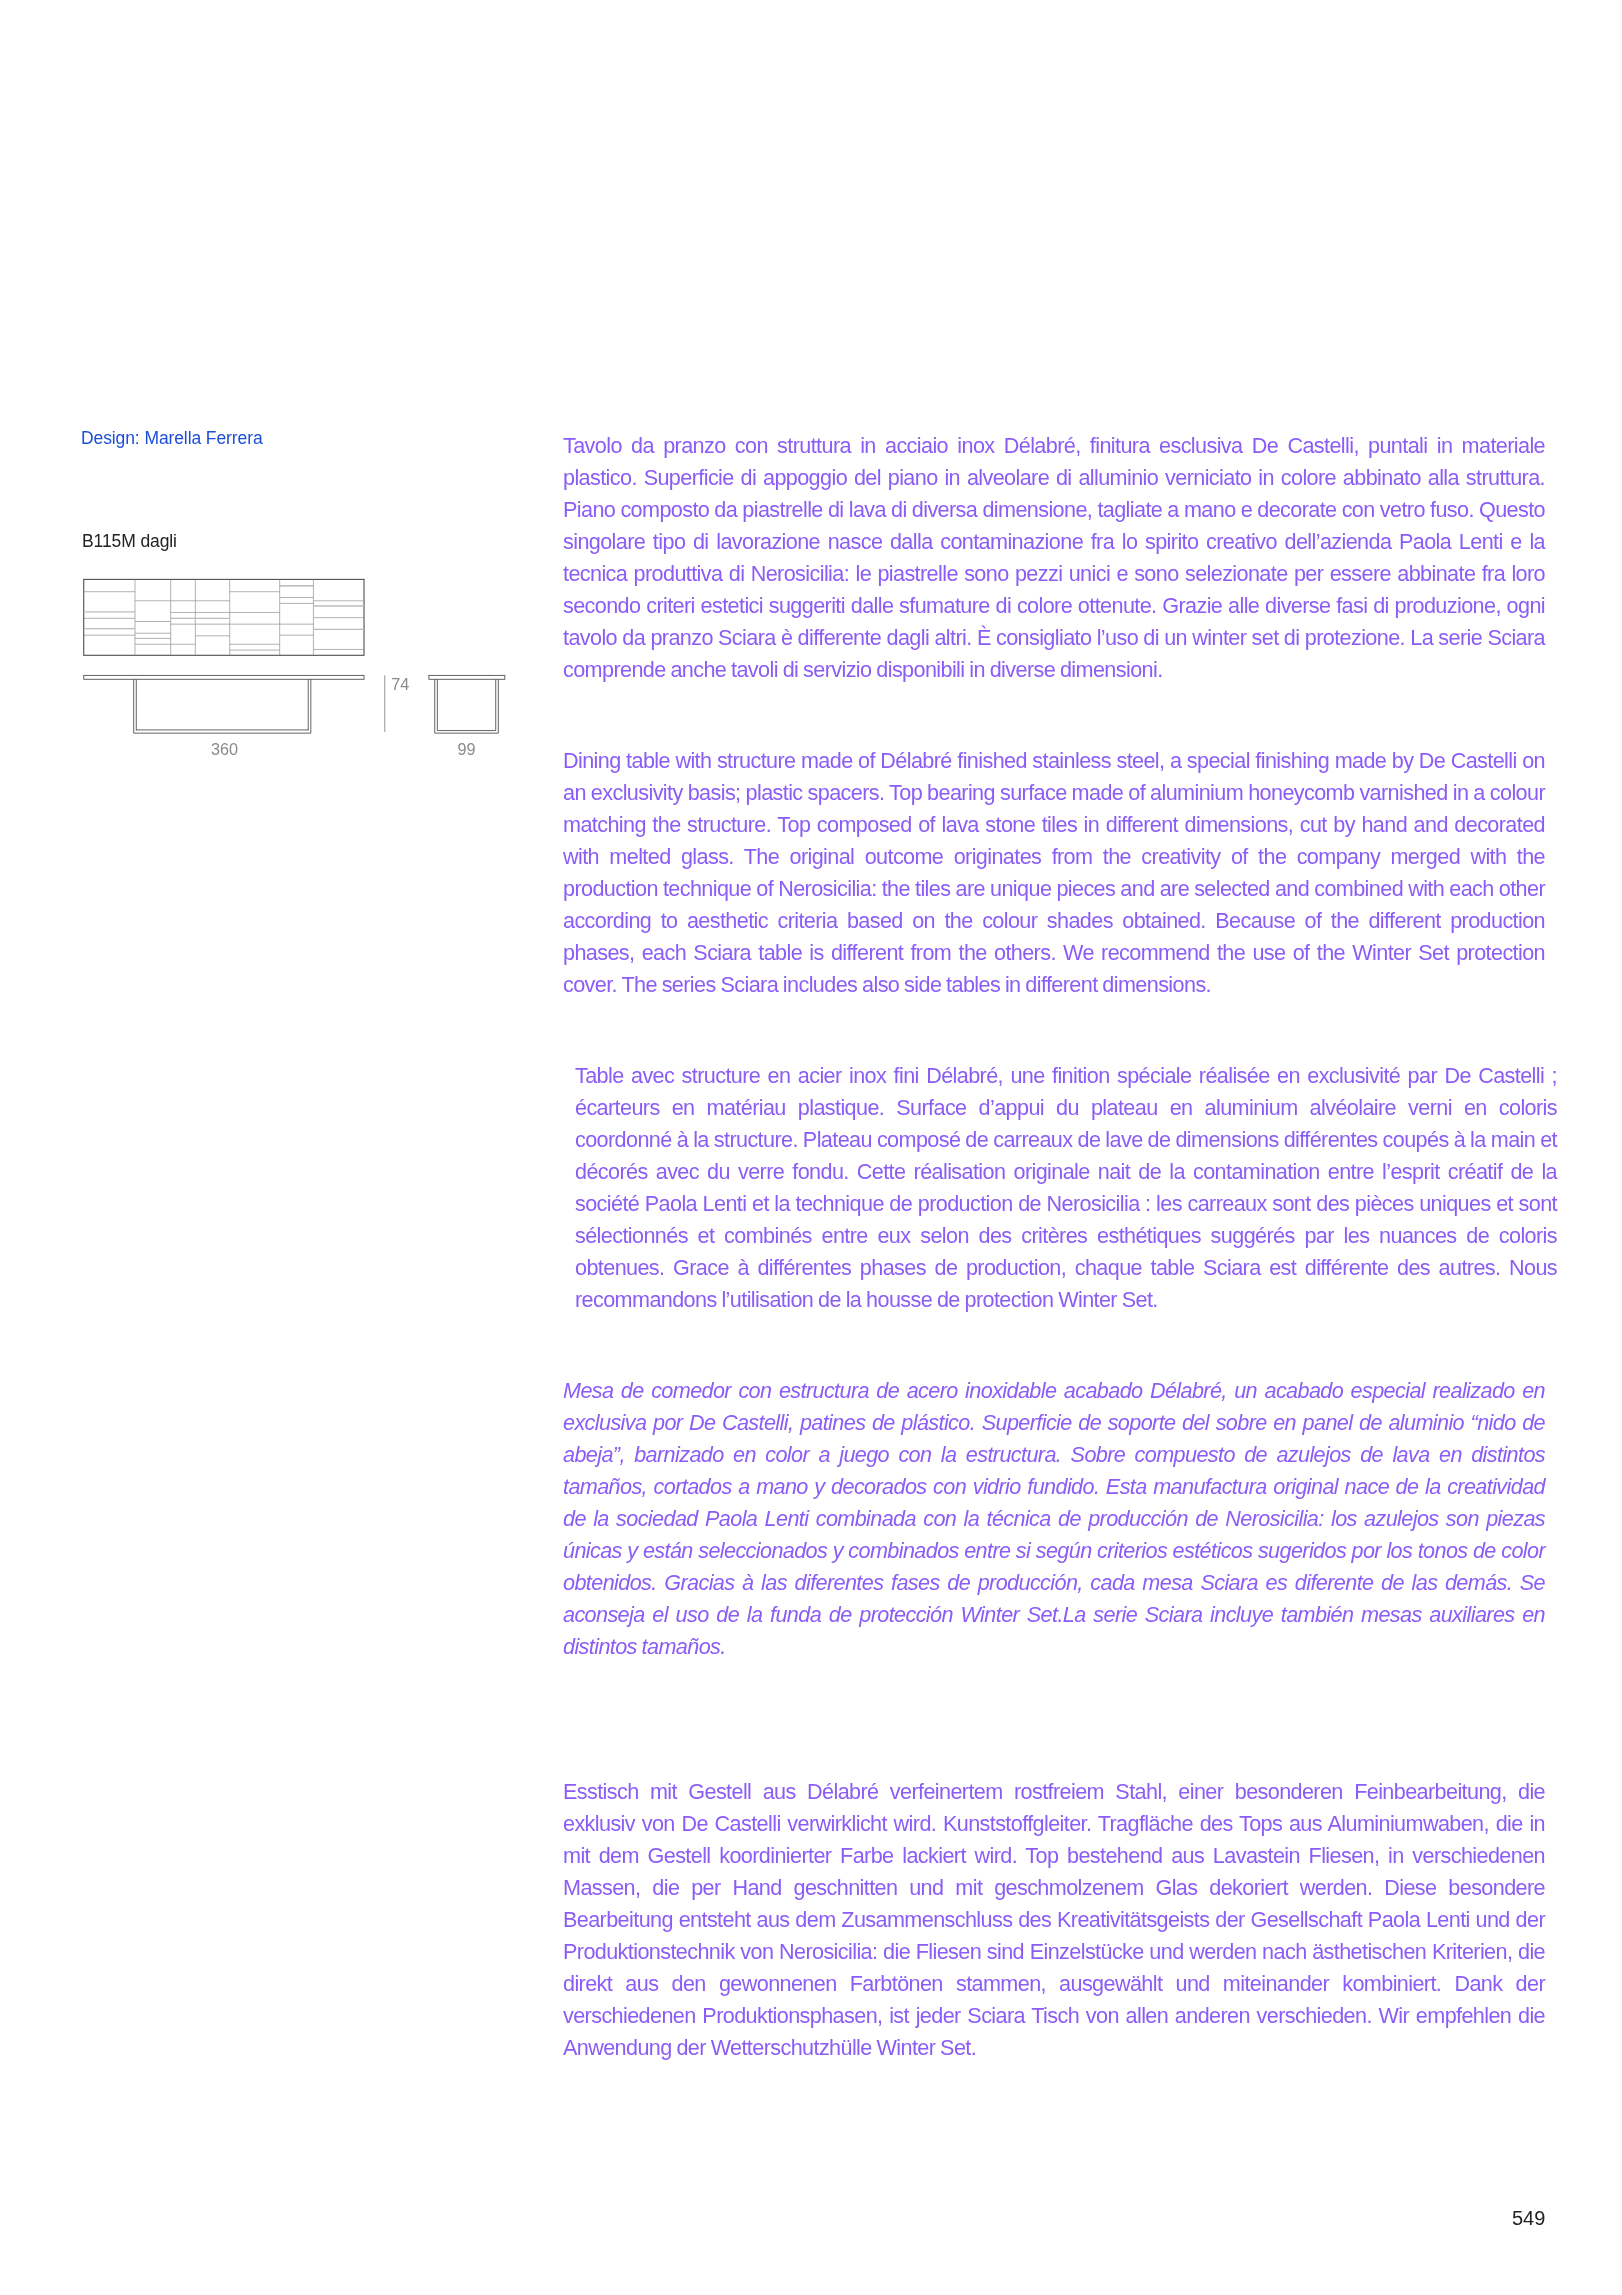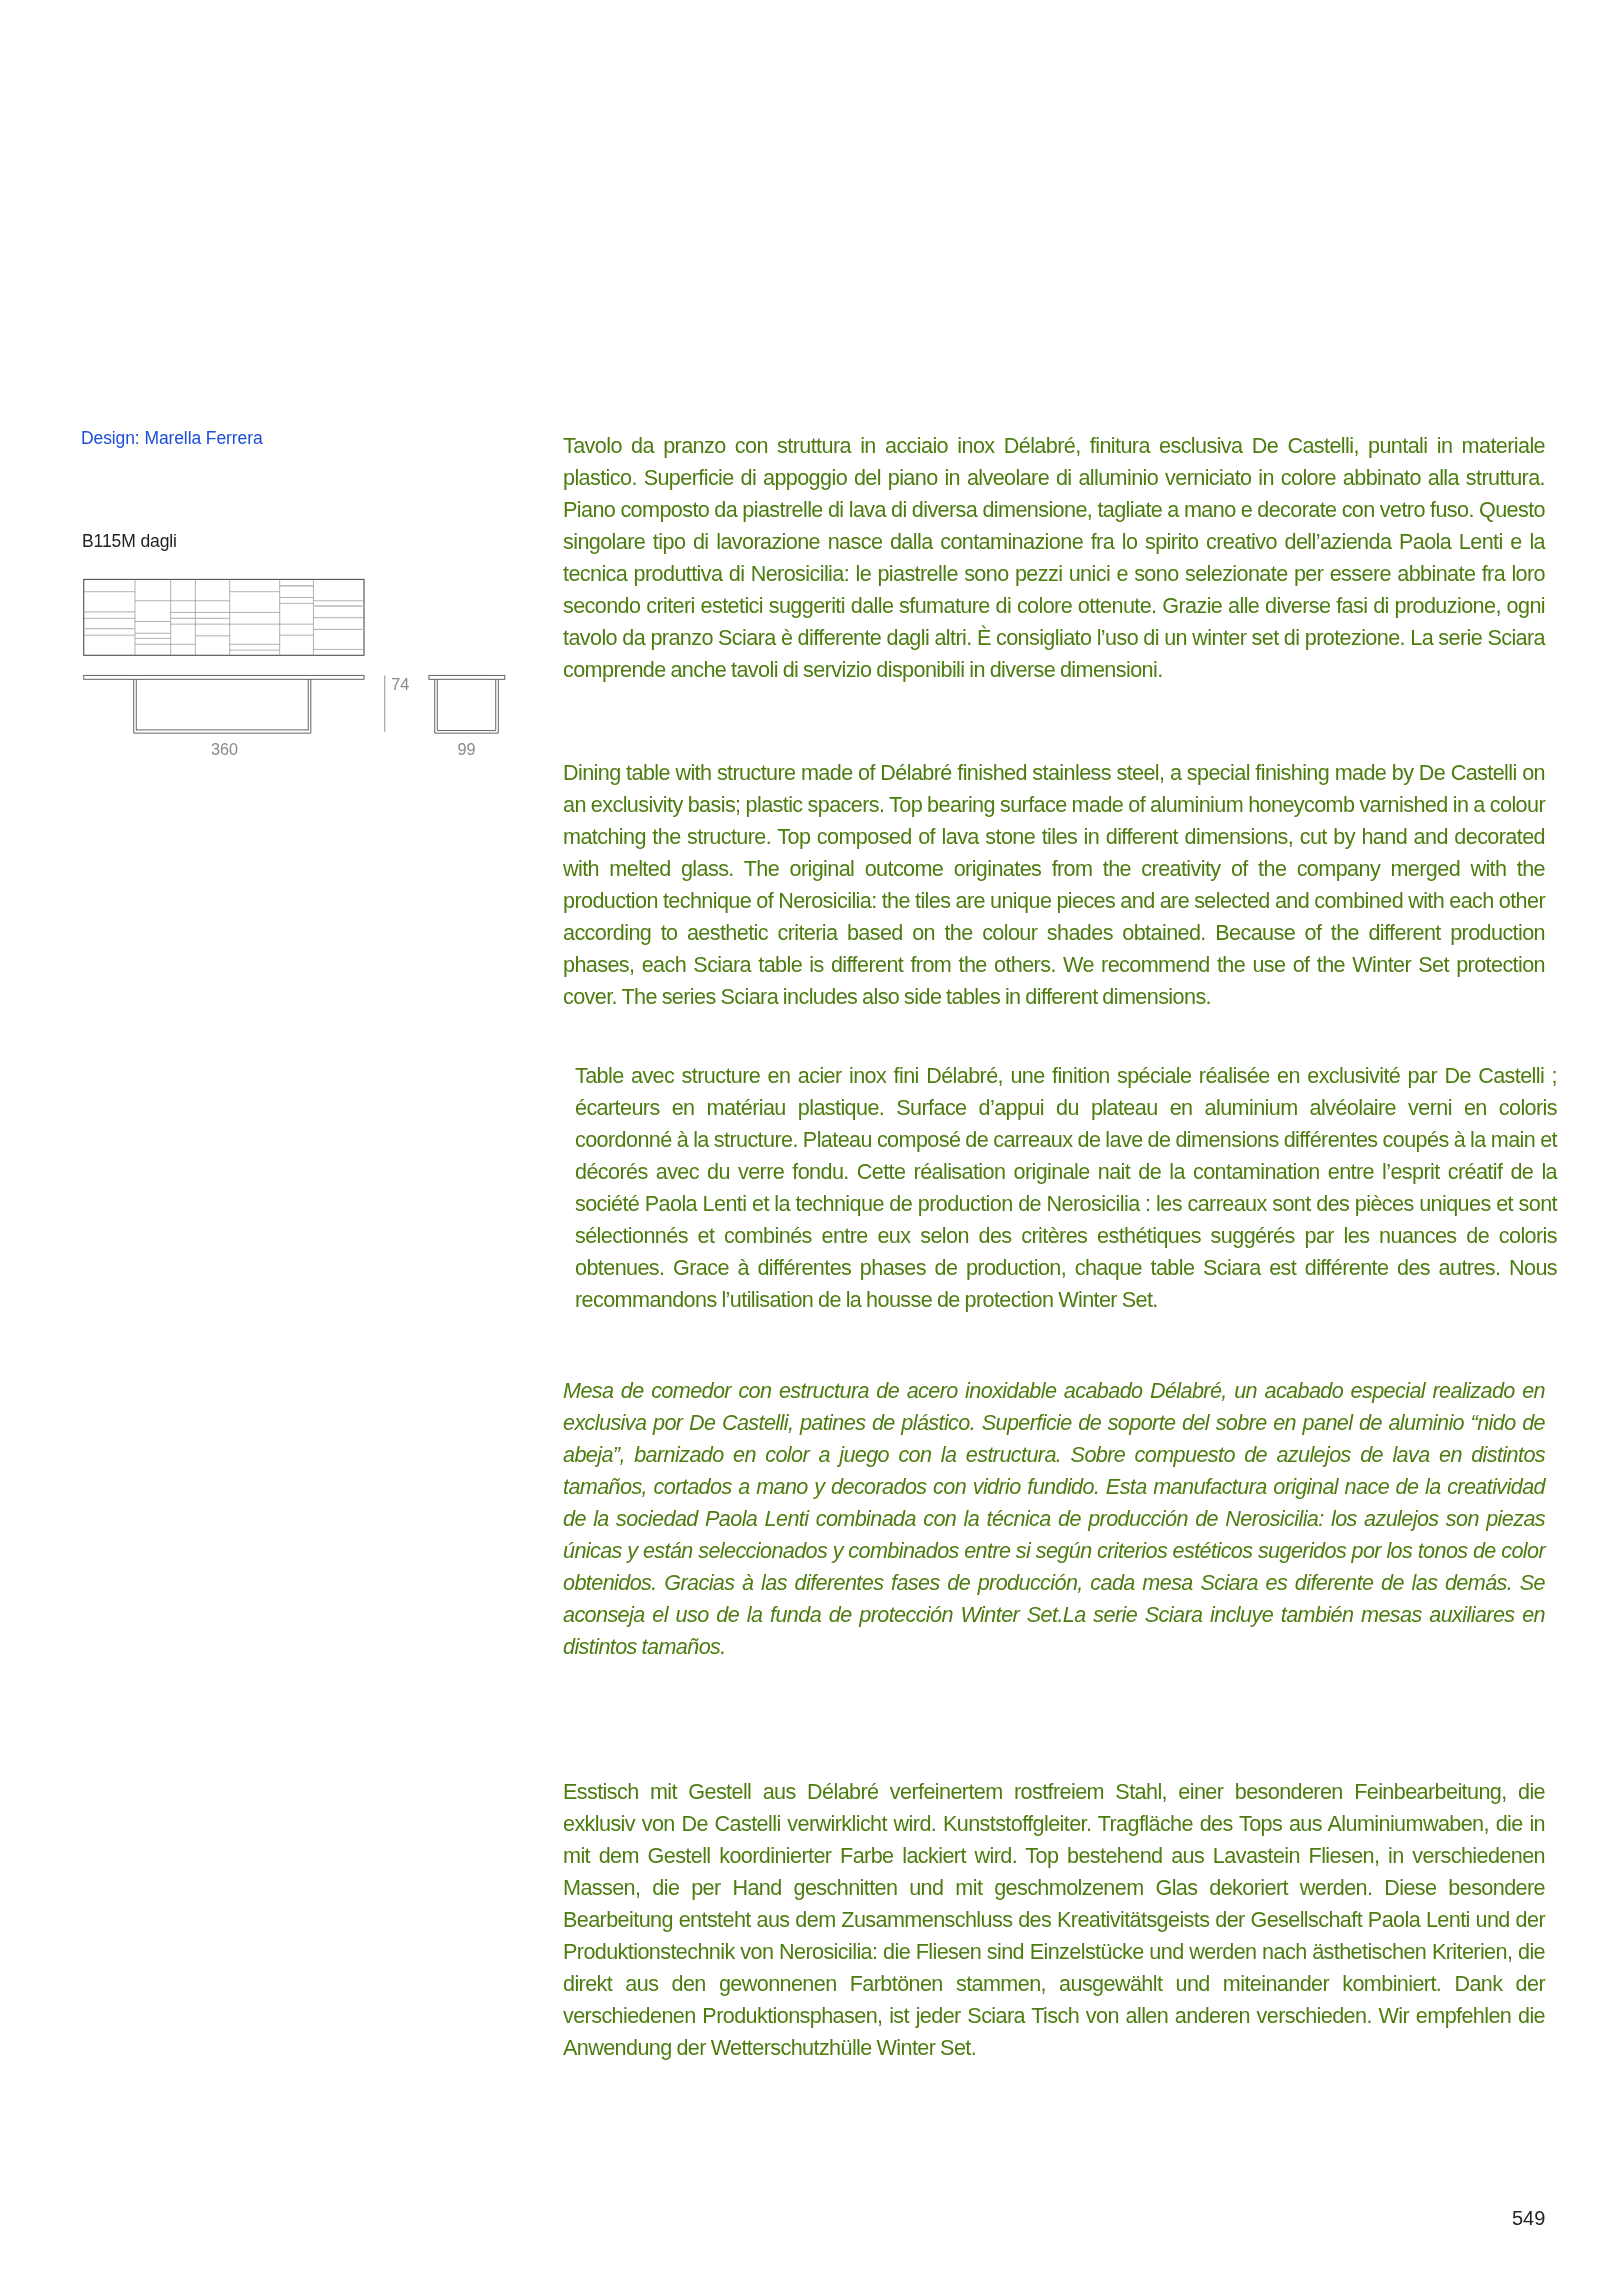--- a/index.html
+++ b/index.html
@@ -3,24 +3,24 @@
 <meta charset="utf-8">
 <style>
   html, body { margin:0; padding:0; background:#ffffff; }
   body { width:1622px; height:2295px; position:relative; overflow:hidden;
          font-family:"Liberation Sans", sans-serif; color:#2a2a2a; }
   .designer { position:absolute; left:81px; top:428px; font-size:17.5px; color:#1d4ed8; letter-spacing:-0.1px; }
   .product { position:absolute; left:82px; top:531px; font-size:17.5px; color:#222; letter-spacing:-0.1px; }
   .drawing { position:absolute; left:0; top:0; width:584px; height:811px; }
   .dim-label { font-family:"Liberation Sans", sans-serif; font-size:25px; fill:#8a8a8a; }
   .body-text { position:absolute; left:563px; width:982px; font-size:21.6px; line-height:32px;
-               text-align:justify; color:#4d7c0f; letter-spacing:-0.6px; word-spacing:-0.6px; }
+               text-align:justify; color:#8b5cf6; letter-spacing:-0.6px; word-spacing:-0.6px; }
   .body-text p { margin:0; }
   #p-it { top:430px; }
-  #p-en { top:745px;margin-top:12px; }
+  #p-en { top:745px; }
   #p-fr { top:1060px;margin-left:12px; }
   #p-es { top:1375px;font-style:italic; }
   #p-de { top:1776px; }
   .page-number { position:absolute; left:1512px; top:2207px; font-size:20px; color:#222; }
 </style>
 </head>
 <body>
 
 <div class="designer">Design: Marella Ferrera</div>
 <div class="product">B115M dagli</div>

